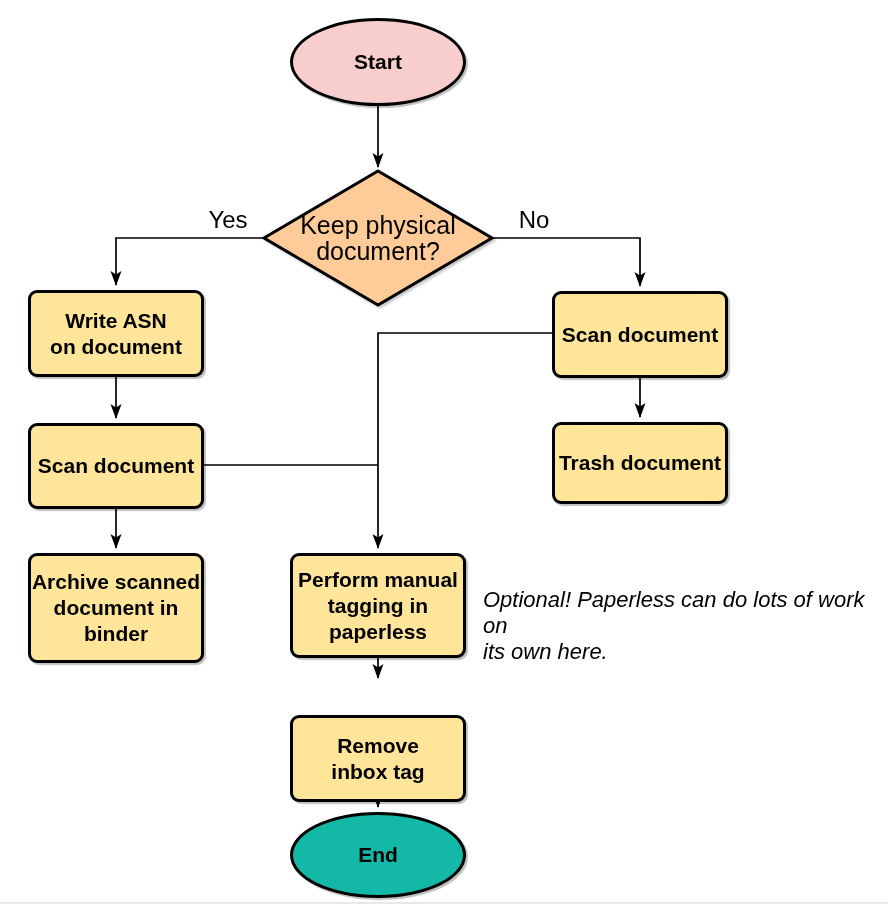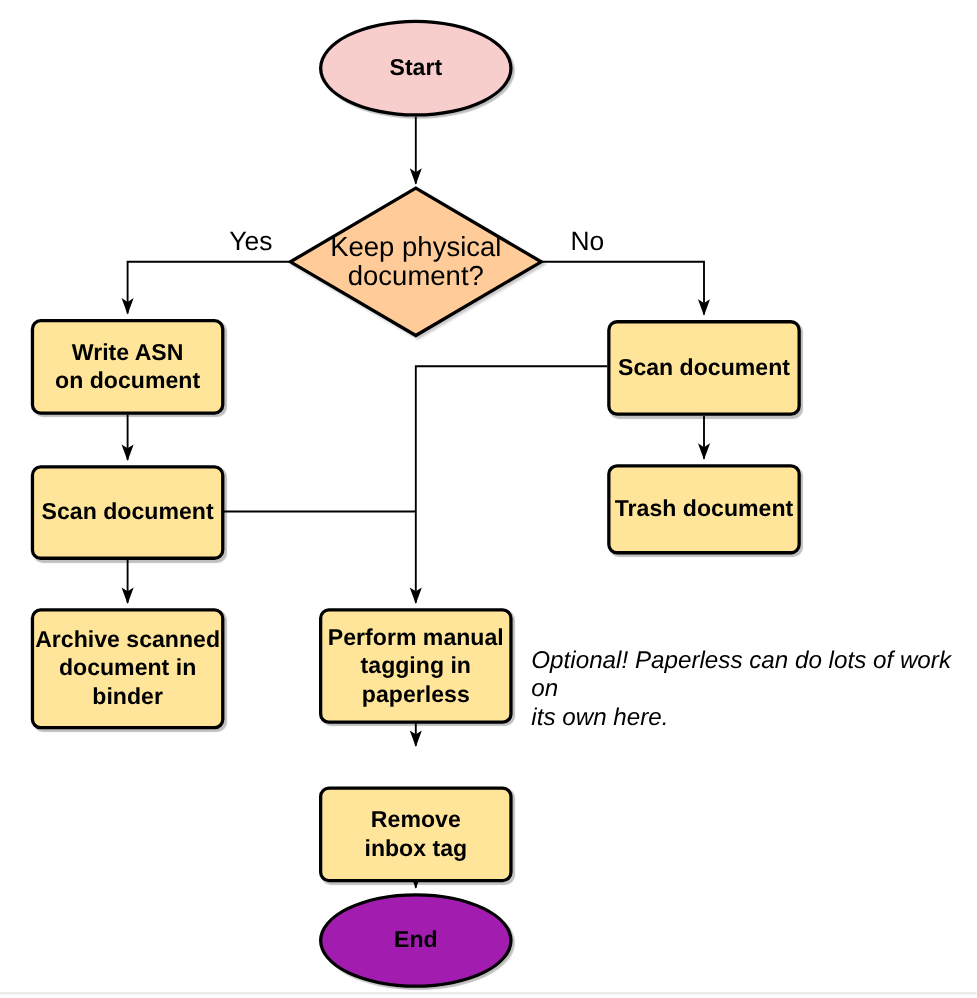--- a/index.html
+++ b/index.html
@@ -166,18 +166,18 @@
   </div>
 
   <div class="annotation">Optional! Paperless can do lots of work on
 its own here.</div>
 
   <div class="node process n-remove" style="background-color: rgb(255, 229, 153);">
     <span class="label">Remove
 inbox tag</span>
   </div>
 
-  <div class="node terminator n-end" style="background-color: #a21caf;">
+  <div class="node terminator n-end" style="background-color: #14b8a6;">
     <span class="label">End</span>
   </div>
 
   <div class="bottom-rule"></div>
 </div>
 
 </body></html>

